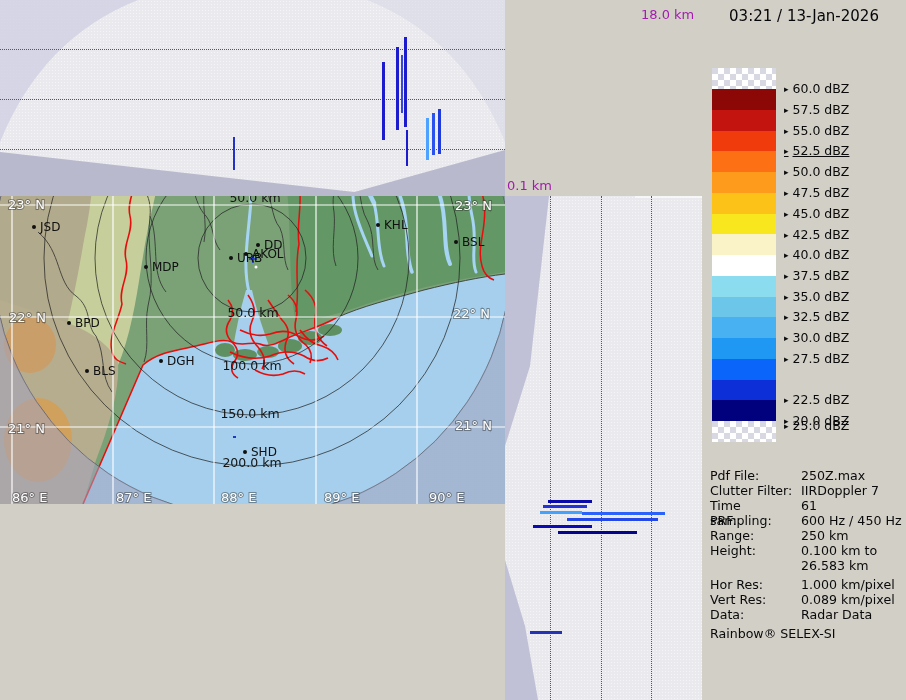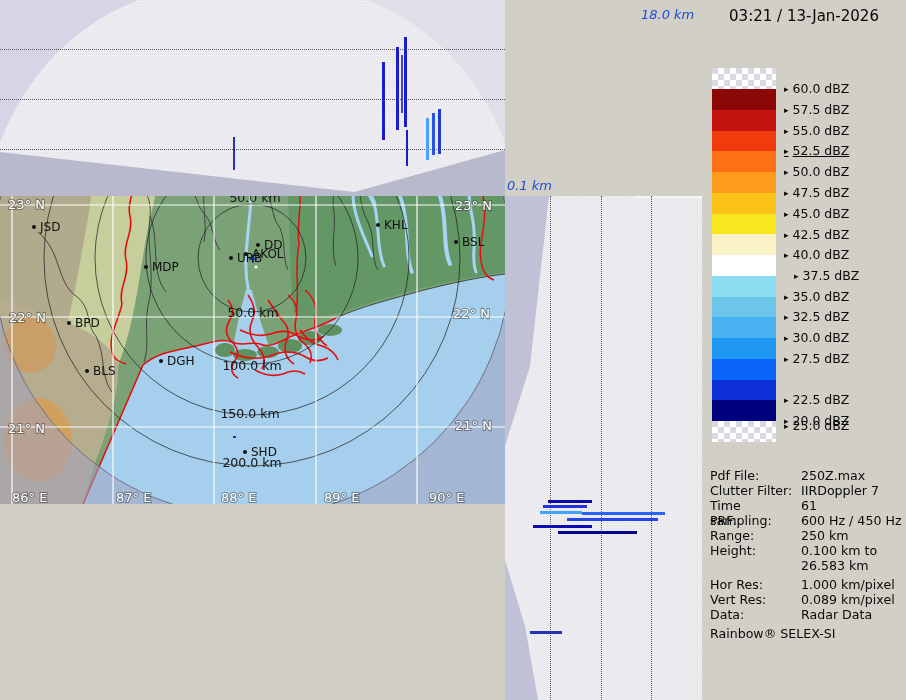--- a/index.html
+++ b/index.html
@@ -15,21 +15,21 @@
   #map-panel{left:0;top:196px;width:505px;height:504px;background:#7aa276;}
   #gap-area{position:absolute;left:505px;top:0;width:197px;height:196px;background:#d2cfc7;}
   #legend-panel{position:absolute;left:702px;top:0;width:204px;height:700px;background:#d2cfc7;}
   .stipple{
     background-image:radial-gradient(rgba(255,255,255,.55) 22%, transparent 24%);
     background-size:3px 3px;
   }
   .hgrid{position:absolute;left:0;width:100%;height:0;border-top:1px dotted #55555e;}
   .vgrid{position:absolute;top:0;height:100%;width:0;border-left:1px dotted #55555e;}
   .bar{position:absolute;}
-  .axis-label{position:absolute;font-size:13px;color:#1d4ed8;font-style:italic;}
+  .axis-label{position:absolute;font-size:13px;color:#a21caf;}
   #label-18km{left:641px;top:7px;}
   #label-01km{left:507px;top:178px;}
   
   .legend-title{position:absolute;left:0;top:6px;width:204px;text-align:center;
     font-size:15px;line-height:20px;color:#060608;}
   .checker{background:repeating-conic-gradient(#ffffff 0% 25%, #d8d8e2 0% 50%);
     background-size:12px 12px;}
   .swatch{position:absolute;left:10px;width:64px;}
   .scale-label{position:absolute;font-size:12.5px;color:#0a0a0a;white-space:nowrap;}
   .scale-label .arrow{font-size:9px;margin-right:4px;position:relative;top:-1px;}
@@ -366,21 +366,21 @@
         <div class="swatch checker" style="top: 421px; height: 21px;"></div>
         <div class="scale-label" style="left: 82px; top: 81px;"><span class="arrow">▸</span><span>60.0 dBZ</span></div>
         <div class="scale-label" style="left: 82px; top: 101.75px;"><span class="arrow">▸</span><span>57.5 dBZ</span></div>
         <div class="scale-label" style="left: 82px; top: 122.5px;"><span class="arrow">▸</span><span>55.0 dBZ</span></div>
         <div class="scale-label" style="left: 82px; top: 143.25px; text-decoration: underline;"><span class="arrow">▸</span><span>52.5 dBZ</span></div>
         <div class="scale-label" style="left: 82px; top: 164px;"><span class="arrow">▸</span><span>50.0 dBZ</span></div>
         <div class="scale-label" style="left: 82px; top: 184.75px;"><span class="arrow">▸</span><span>47.5 dBZ</span></div>
         <div class="scale-label" style="left: 82px; top: 205.5px;"><span class="arrow">▸</span><span>45.0 dBZ</span></div>
         <div class="scale-label" style="left: 82px; top: 227px;"><span class="arrow">▸</span><span>42.5 dBZ</span></div>
         <div class="scale-label" style="left: 82px; top: 247px;"><span class="arrow">▸</span><span>40.0 dBZ</span></div>
-        <div class="scale-label" style="left: 82px; top: 267.75px; margin-left: 10px;"><span class="arrow">▸</span><span>37.5 dBZ</span></div>
+        <div class="scale-label" style="left: 82px; top: 267.75px;"><span class="arrow">▸</span><span>37.5 dBZ</span></div>
         <div class="scale-label" style="left: 82px; top: 288.5px;"><span class="arrow">▸</span><span>35.0 dBZ</span></div>
         <div class="scale-label" style="left: 82px; top: 309.25px;"><span class="arrow">▸</span><span>32.5 dBZ</span></div>
         <div class="scale-label" style="left: 82px; top: 330px;"><span class="arrow">▸</span><span>30.0 dBZ</span></div>
         <div class="scale-label" style="left: 82px; top: 350.75px;"><span class="arrow">▸</span><span>27.5 dBZ</span></div>
         <div class="scale-label" style="left: 82px; top: 390px; margin-top: 28px;"><span class="arrow">▸</span><span>25.0 dBZ</span></div>
         <div class="scale-label" style="left: 82px; top: 392.25px;"><span class="arrow">▸</span><span>22.5 dBZ</span></div>
         <div class="scale-label" style="left: 82px; top: 413px;"><span class="arrow">▸</span><span>20.0 dBZ</span></div>
       </div>
     <div id="meta-rows">
         <div class="meta-row" style="top: 468px;"><span class="meta-label">Pdf File:</span><span class="meta-value">250Z.max</span></div>

